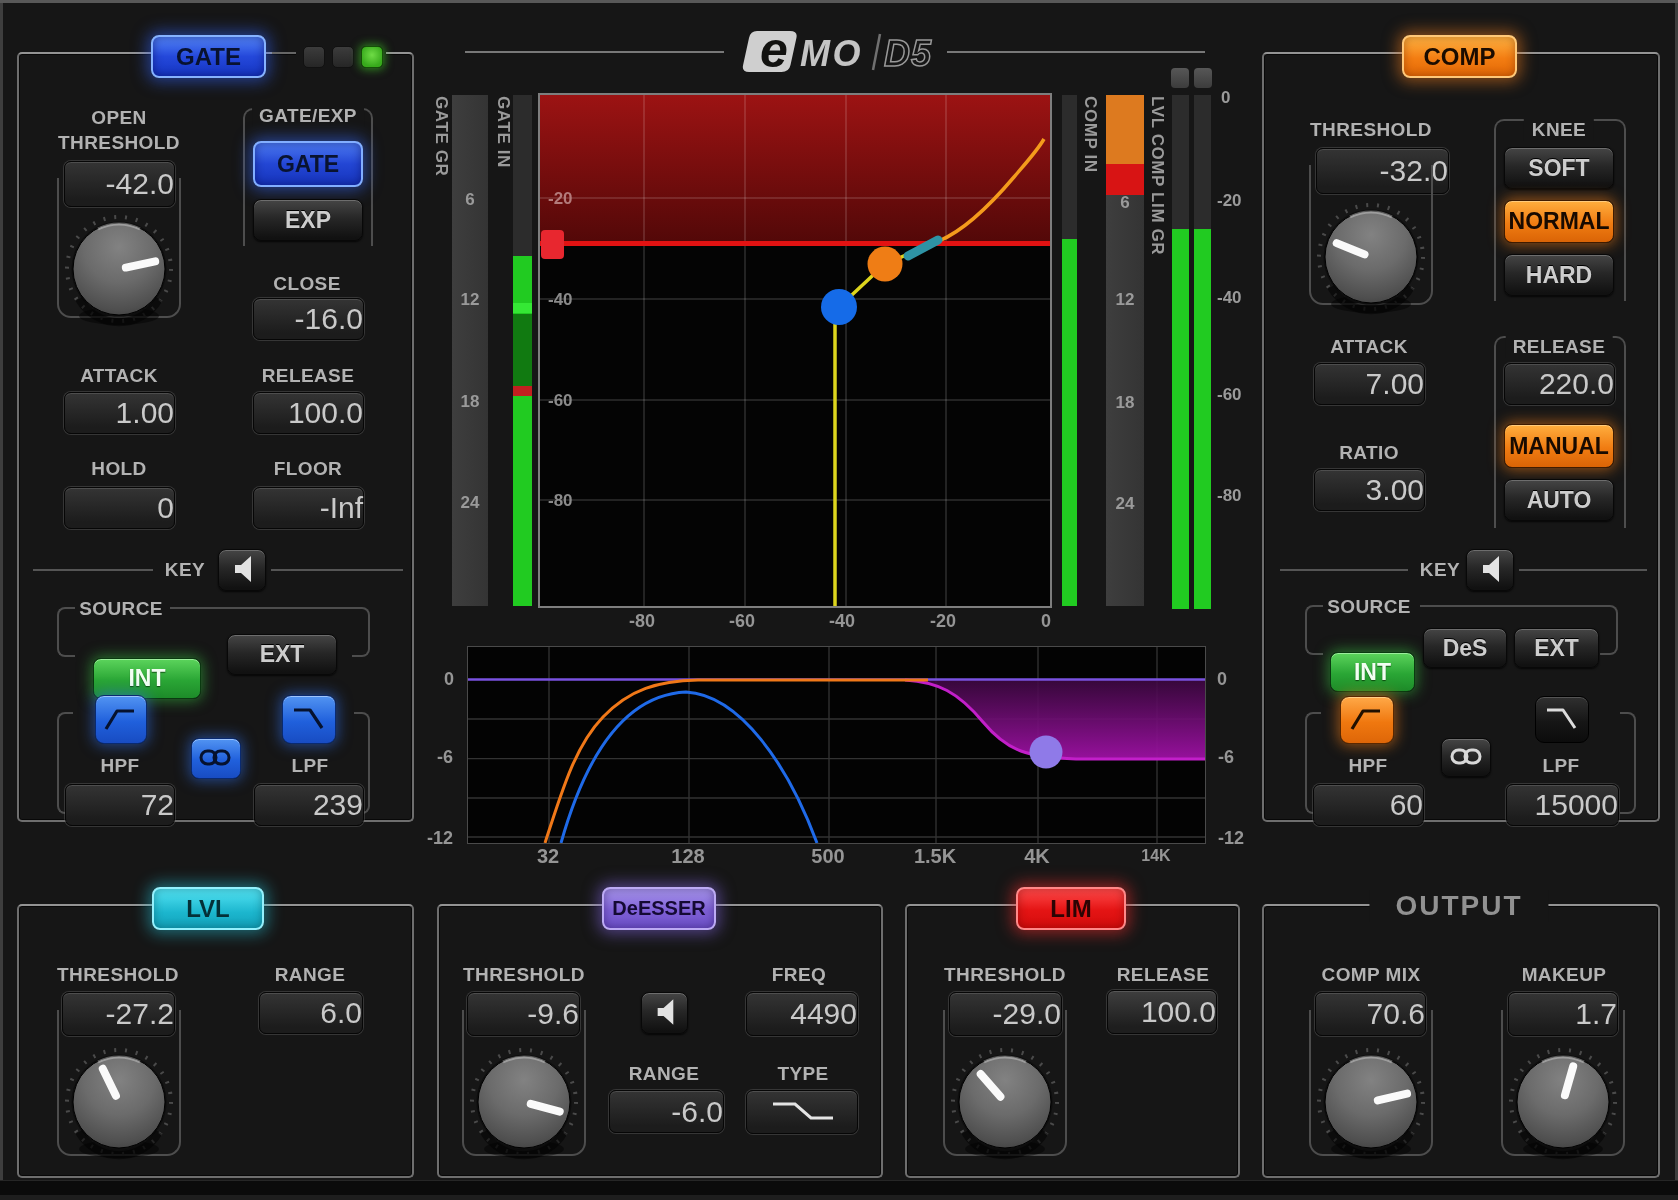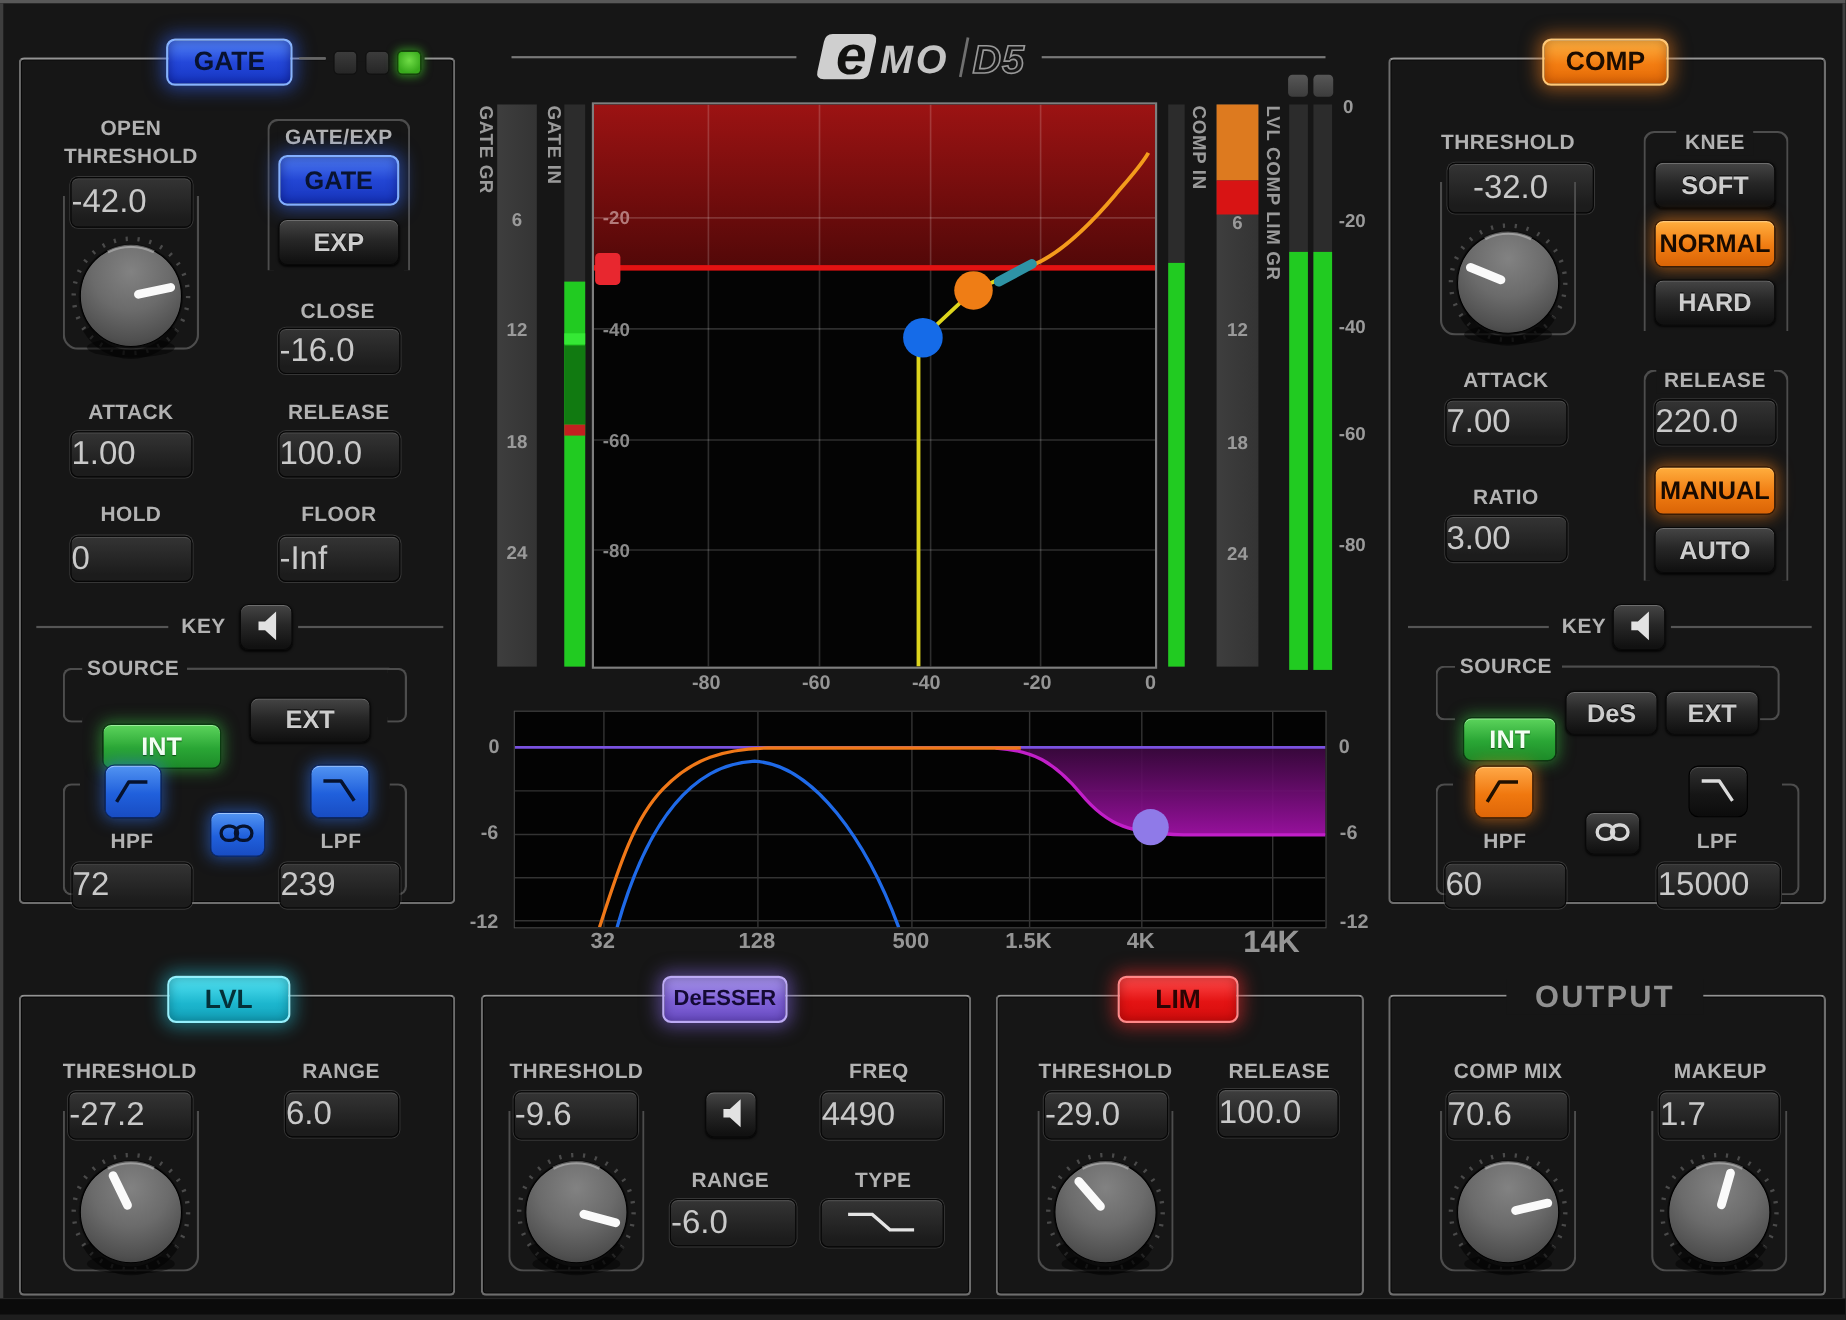--- a/index.html
+++ b/index.html
@@ -1,19 +1,19 @@
 <!DOCTYPE html>
 <html><head><meta charset="utf-8">
 <style>
 html,body{margin:0;padding:0;background:#101010;}
 #app{position:relative;width:1678px;height:1200px;background:#161616;overflow:hidden;font-family:"Liberation Sans",sans-serif;}
 .abs{position:absolute;}
 .panel{position:absolute;border:2px solid #6e6e6e;border-top-color:#949494;border-radius:5px;box-shadow:inset 0 0 0 1px rgba(0,0,0,.6);}
 .lbl{position:absolute;color:#b2b2b2;font-weight:bold;font-size:19px;letter-spacing:.4px;white-space:nowrap;transform:translate(-50%,-50%);}
-.box{position:absolute;height:40px;background:linear-gradient(#343434,#1c1c1c 85%);border:1px solid #060606;border-radius:7px;box-shadow:0 0 0 1px rgba(115,115,115,.35), inset 0 1px 0 rgba(255,255,255,.13);color:#c9c9c9;font-size:30px;line-height:40px;text-align:left;}
+.box{position:absolute;height:40px;background:linear-gradient(#343434,#1c1c1c 85%);border:1px solid #060606;border-radius:7px;box-shadow:0 0 0 1px rgba(115,115,115,.35), inset 0 1px 0 rgba(255,255,255,.13);color:#c9c9c9;font-size:30px;line-height:40px;text-align:right;}
 .btn{position:absolute;background:linear-gradient(180deg,#454545,#272727 45%,#111 95%);border:1px solid #080808;border-radius:8px;box-shadow:inset 0 1px 0 rgba(255,255,255,.22),0 1px 2px rgba(0,0,0,.8);color:#cdcdcd;font-weight:bold;font-size:23px;text-align:center;text-shadow:0 -1px 0 #000;}
 .on-blue{background:linear-gradient(180deg,#4c7af2,#2346d4 50%,#1634bc);border:2px solid #82aeff;color:#091330;text-shadow:none;box-shadow:0 0 16px 3px rgba(55,105,255,.55),inset 0 0 10px rgba(0,0,60,.45);}
 .on-orange{background:linear-gradient(180deg,#ffae3e,#f07c12 55%,#da6406);border:1px solid #401c00;color:#180a00;text-shadow:none;box-shadow:0 0 14px 2px rgba(250,130,25,.55),inset 0 1px 0 rgba(255,210,140,.8);}
 .on-green{background:linear-gradient(180deg,#5cd45c,#2aa635 55%,#1d8b29);border:1px solid #0a3a10;color:#f2fff2;text-shadow:0 1px 1px rgba(0,40,0,.7);box-shadow:0 0 14px 2px rgba(60,210,70,.5),inset 0 1px 0 rgba(200,255,200,.6);margin-top:24px;}
 .tbtn{position:absolute;height:39px;border-radius:8px;font-weight:bold;font-size:24px;line-height:39px;text-align:center;}
 .vlbl{position:absolute;writing-mode:vertical-rl;color:#9a9a9a;font-weight:bold;font-size:17px;letter-spacing:.6px;white-space:nowrap;}
 .mnum{position:absolute;color:#9a9a9a;font-weight:bold;font-size:17px;transform:translate(-50%,-50%);}
 .ax{position:absolute;color:#959595;font-weight:bold;font-size:18px;transform:translate(-50%,-50%);white-space:nowrap;}
 .brk{position:absolute;border:2px solid #4d4d4d;border-top:none;border-radius:0 0 14px 14px;}
 .brkl{position:absolute;border:2px solid #4d4d4d;border-right:none;border-radius:8px 0 0 8px;}
@@ -47,21 +47,21 @@
 <div class="abs" style="left:303px;top:46px;width:20px;height:20px;border-radius:5px;background:linear-gradient(#3c3c3c,#262626);border:1px solid #111;"></div>
 <div class="abs" style="left:332px;top:46px;width:20px;height:20px;border-radius:5px;background:linear-gradient(#3c3c3c,#262626);border:1px solid #111;"></div>
 <div class="abs" style="left:361px;top:46px;width:20px;height:20px;border-radius:5px;background:radial-gradient(circle at 50% 40%,#6fdc46,#38aa1c 72%);border:1px solid #155008;box-shadow:0 0 8px 2px rgba(65,210,40,.55);"></div>
 <div class="abs" style="left:272px;top:52px;width:24px;height:2px;background:#666;"></div>
 
 <div class="lbl" style="left:119px;top:118px;">OPEN</div>
 <div class="lbl" style="left:119px;top:143px;">THRESHOLD</div>
 <div class="box" style="left:64px;top:161px;width:109px;height:44px;line-height:44px;">-42.0</div>
 <div class="brk" style="left:57px;top:178px;width:120px;height:138px;"></div>
 <div class="abs" style="left:243px;top:108px;width:126px;height:136px;border:2px solid #4d4d4d;border-bottom:none;border-radius:10px 10px 0 0;"></div>
-<div class="lbl" style="left:308px;top:126px;background:#161616;padding:0 7px;">GATE/EXP</div>
+<div class="lbl" style="left:308px;top:116px;background:#161616;padding:0 7px;">GATE/EXP</div>
 <div class="btn on-blue" style="left:253px;top:141px;width:106px;height:42px;line-height:42px;">GATE</div>
 <div class="btn" style="left:253px;top:199px;width:108px;height:40px;line-height:40px;">EXP</div>
 <div class="lbl" style="left:307px;top:284px;">CLOSE</div>
 <div class="box" style="left:253px;top:298px;width:109px;">-16.0</div>
 <div class="lbl" style="left:119px;top:376px;">ATTACK</div>
 <div class="lbl" style="left:308px;top:376px;">RELEASE</div>
 <div class="box" style="left:64px;top:392px;width:109px;">1.00</div>
 <div class="box" style="left:253px;top:392px;width:109px;">100.0</div>
 <div class="lbl" style="left:119px;top:469px;">HOLD</div>
 <div class="lbl" style="left:308px;top:469px;">FLOOR</div>
@@ -272,21 +272,21 @@
 <div class="ax" style="left:445px;top:757px;">-6</div>
 <div class="ax" style="left:440px;top:838px;">-12</div>
 <div class="ax" style="left:1222px;top:679px;">0</div>
 <div class="ax" style="left:1226px;top:757px;">-6</div>
 <div class="ax" style="left:1231px;top:838px;">-12</div>
 <div class="ax" style="left:548px;top:856px;font-size:20px;">32</div>
 <div class="ax" style="left:688px;top:856px;font-size:20px;">128</div>
 <div class="ax" style="left:828px;top:856px;font-size:20px;">500</div>
 <div class="ax" style="left:935px;top:856px;font-size:20px;">1.5K</div>
 <div class="ax" style="left:1037px;top:856px;font-size:20px;">4K</div>
-<div class="ax" style="left:1156px;top:856px;font-size:28px;">14K</div>
+<div class="ax" style="left:1156px;top:856px;font-size:16px;">14K</div>
 
 <div class="lbl" style="left:118px;top:975px;">THRESHOLD</div>
 <div class="lbl" style="left:310px;top:975px;">RANGE</div>
 <div class="box" style="left:62px;top:992px;width:111px;height:42px;line-height:42px;">-27.2</div>
 <div class="box" style="left:259px;top:992px;width:102px;">6.0</div>
 <div class="brk" style="left:57px;top:1010px;width:120px;height:144px;"></div>
 
 <div class="lbl" style="left:524px;top:975px;">THRESHOLD</div>
 <div class="lbl" style="left:799px;top:975px;">FREQ</div>
 <div class="box" style="left:467px;top:992px;width:111px;height:42px;line-height:42px;">-9.6</div>

